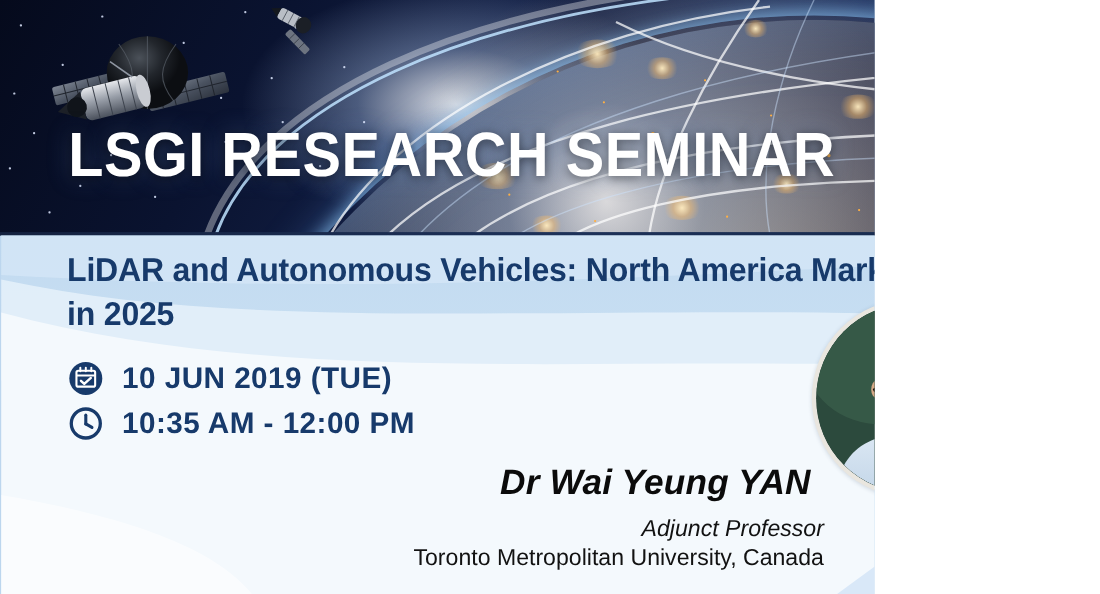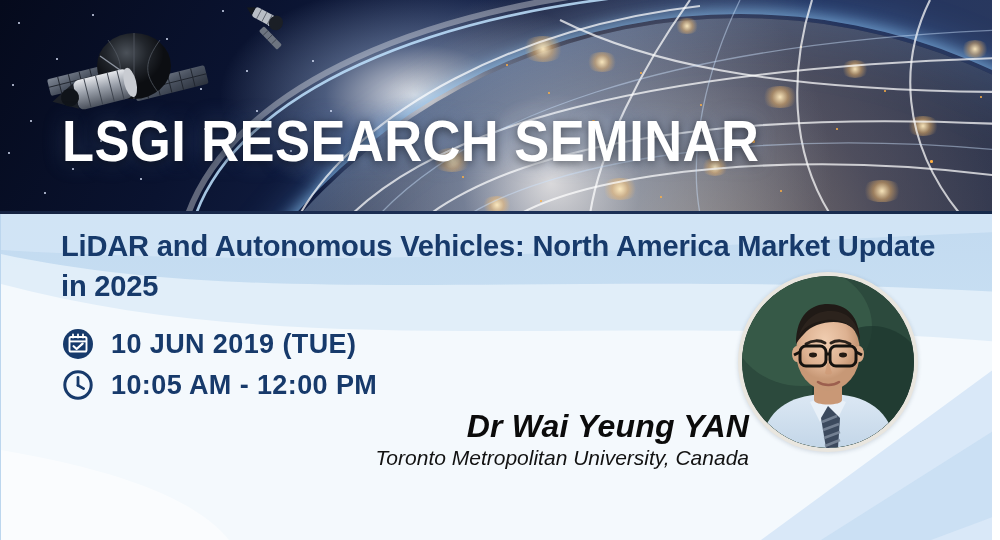--- a/index.html
+++ b/index.html
@@ -1,20 +1,20 @@
 <!DOCTYPE html>
 <html><head>
 <meta charset="utf-8">
 <style>
   html,body{margin:0;padding:0;background:#fff;}
   body{font-family:"Liberation Sans", sans-serif;}
 
   .poster{
     position:relative;
-    width:992px;height:540px;
+    width:795px;height:540px;
     overflow:hidden;
     background:#bcd6ee;
   }
 
   
   .hero{
     position:absolute;left:0;top:0;width:1000px;height:214px;
     overflow:hidden;
     background:
       radial-gradient(ellipse 420px 250px at 640px 120px, rgba(255,236,200,.55) 0%, rgba(255,210,140,.22) 28%, rgba(30,50,90,0) 62%),
@@ -116,41 +116,41 @@
     white-space:nowrap;
   }
 
   
   .speaker{
     position:absolute;right:252px;top:195px;
     text-align:right;
     width:460px;
   }
   .speaker-name{
-    margin:0;
+    margin:12px;
     font-family:"Liberation Sans", sans-serif;
     font-style:italic;font-weight:bold;
     font-size:32px;
     line-height:1.1;
     letter-spacing:.2px;
     color:#0b0b0b;
     white-space:nowrap;
   }
   .speaker-role{
     margin:6px 0 0 0;
     font-family:"Liberation Sans", sans-serif;
     font-style:italic;font-weight:normal;
     font-size:21px;line-height:1.25;
     color:#121212;
     white-space:nowrap;
   }
   .speaker-org{
     margin:1px 0 0 0;
     font-family:"Liberation Sans", sans-serif;
-    font-style:italic;font-weight:normal;
+    font-weight:normal;
     font-size:21px;line-height:1.25;
     color:#121212;
     white-space:nowrap;
   }
 
   
   .portrait{
     position:absolute;left:738px;top:272px;
     width:180px;height:180px;border-radius:50%;
     background:#e9e6df;
@@ -371,29 +371,30 @@
       </div>
 
       <div class="info-row">
         <span class="info-ico">
           <svg width="32" height="32" viewBox="0 0 32 32">
             <circle cx="16" cy="16" r="13.2" fill="none" stroke="#173A6B" stroke-width="3"></circle>
             <line x1="16" y1="8.4" x2="16" y2="16.4" stroke="#173A6B" stroke-width="2.8" stroke-linecap="round"></line>
             <line x1="16" y1="16.4" x2="21.6" y2="19.6" stroke="#173A6B" stroke-width="2.8" stroke-linecap="round"></line>
           </svg>
         </span>
-        <span class="info-text">10:05 AM - 12:00 PM</span>
+        <span class="info-text">10:35 AM - 12:00 PM</span>
       </div>
 
 
 
     </div>
 
     <div class="speaker">
       <p class="speaker-name">Dr Wai Yeung YAN</p>
+      <p class="speaker-role">Adjunct Professor</p>
       <p class="speaker-org">Toronto Metropolitan University, Canada</p>
     </div>
 
   </div>
 
   <div class="portrait">
     <div class="portrait-inner">
       <svg width="172" height="172" viewBox="0 0 172 172">
         <defs>
           <clipPath id="pc">

